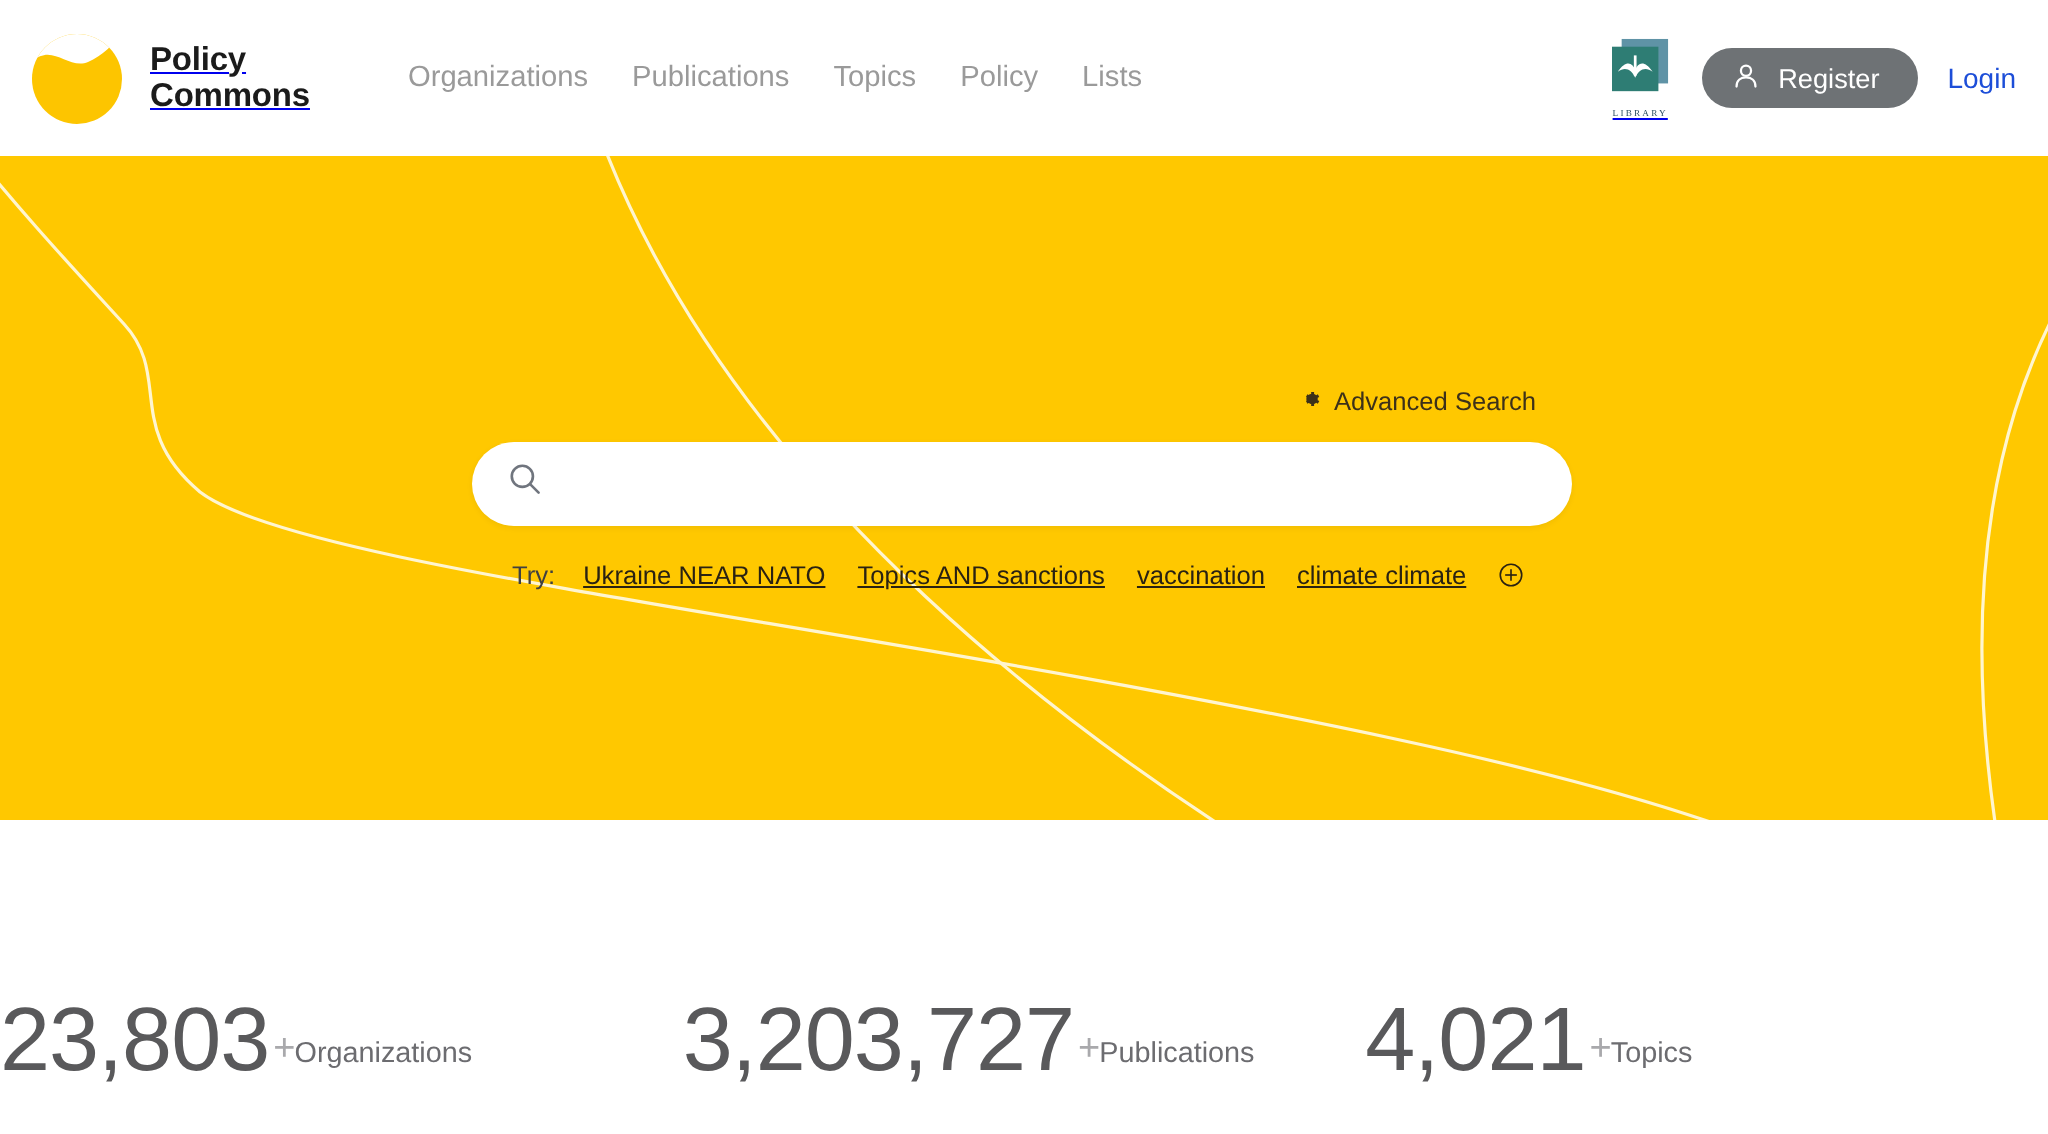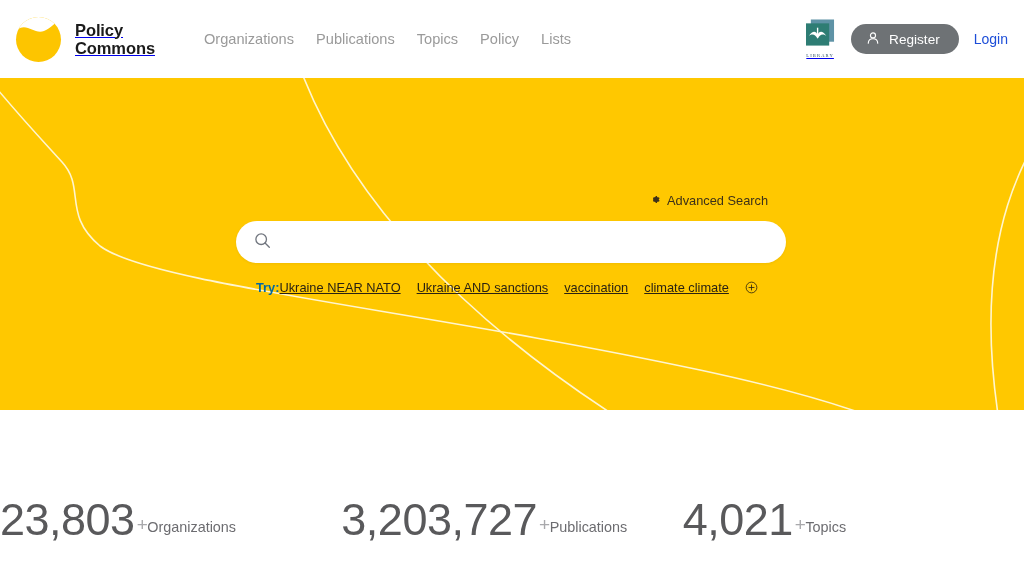--- a/index.html
+++ b/index.html
@@ -188,23 +188,24 @@
     position: absolute;
     left: 256px;
     top: 202px;
     display: flex;
     align-items: center;
     gap: 0px;
     font-size: 13px;
   }
 
   .try-label {
-    font-weight: bold;
-    color: #0369a1;
+    font-weight: normal;
+    color: #404040;
     font-size: 12.8px;
+    margin-right: 14px;
   }
 
   .try-link {
     color: #2a2212;
     text-decoration: underline;
     font-size: 12.8px;
     cursor: pointer;
     margin-right: 16px;
     white-space: nowrap;
   }
@@ -345,21 +346,21 @@
           <svg viewBox="0 0 18 18" width="17" height="17" aria-hidden="true">
             <circle cx="7.6" cy="7.6" r="5.6" fill="none" stroke="#70757e" stroke-width="1.4"></circle>
             <line x1="11.7" y1="11.7" x2="16.2" y2="16.2" stroke="#70757e" stroke-width="1.4" stroke-linecap="round"></line>
           </svg>
         </span>
       </div>
 
       <div class="try-row">
         <span class="try-label">Try:</span>
         <a class="try-link" href="#">Ukraine NEAR NATO</a>
-        <a class="try-link" href="#">Ukraine AND sanctions</a>
+        <a class="try-link" href="#">Topics AND sanctions</a>
         <a class="try-link" href="#">vaccination</a>
         <a class="try-link" href="#">climate climate</a>
         <span class="try-more">
           <svg viewBox="0 0 16 16" width="13" height="13" aria-hidden="true">
             <circle cx="8" cy="8" r="6.6" fill="none" stroke="#2a2212" stroke-width="1"></circle>
             <line x1="8" y1="4.4" x2="8" y2="11.6" stroke="#2a2212" stroke-width="1"></line>
             <line x1="4.4" y1="8" x2="11.6" y2="8" stroke="#2a2212" stroke-width="1"></line>
           </svg>
         </span>
       </div>

